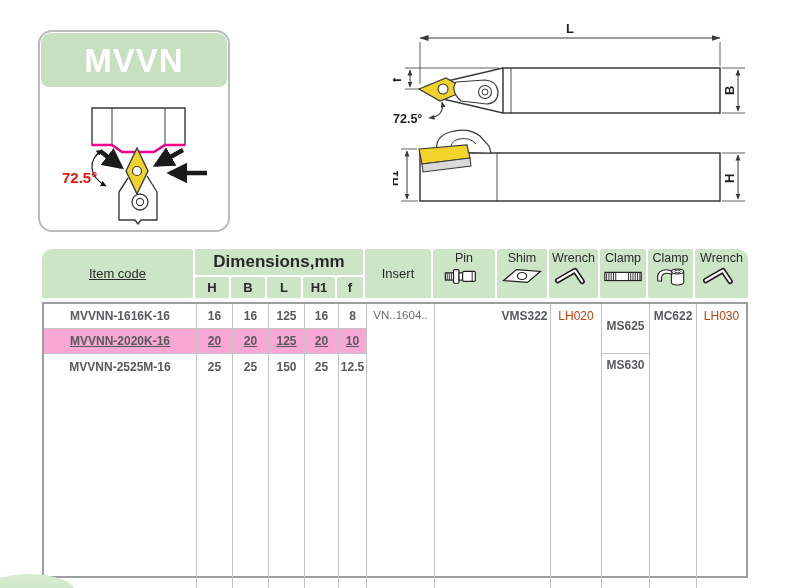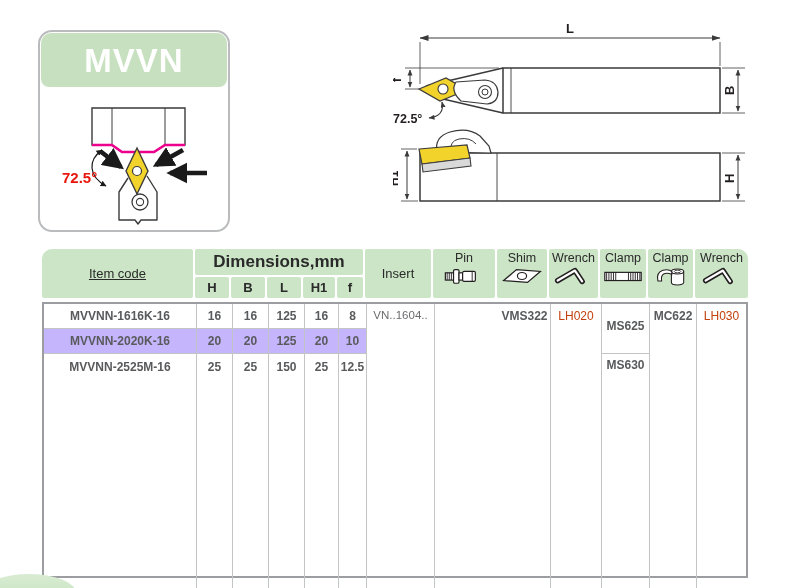--- a/index.html
+++ b/index.html
@@ -51,21 +51,21 @@
     grid-template-columns:153px 36px 36px 36px 34px 28px 68px 64px 52px 51px 48px 47px 49px;
     grid-template-rows:25px 25px 25px 1fr;
     text-align:center;
   }
   .bcell{
     display:flex;align-items:center;justify-content:center;
     font-size:12px;font-weight:bold;color:#595a5c;
     border-right:1px solid #c2c4c6;overflow:hidden;white-space:nowrap;
   }
   .bcell.rowline{border-bottom:1px solid #c2c4c6;}
-  .bcell.hl{background:#c4b5fd;}
+  .bcell.hl{background:#f9a8d4;text-decoration:underline;}
   .bcell.span-all{grid-row:1/5;align-items:flex-start;padding-top:5px;}
   .bcell.lastcol{border-right:none;}
   .bcell.lightgray{color:#c2410c;font-weight:normal;}
   .bcell.insert-val{font-weight:normal;color:#6b6c6e;font-size:11.5px;}
   .bcell.screw-top{grid-row:1/3;align-items:flex-start;padding-top:15px;border-bottom:1px solid #c2c4c6;}
   .bcell.screw-bot{grid-row:3/5;align-items:flex-start;padding-top:4px;}
   .bcell.filler{grid-row:4;}
   
   .corner-ellipse{
     position:absolute;left:-18px;top:574px;width:94px;height:38px;border-radius:50%;

